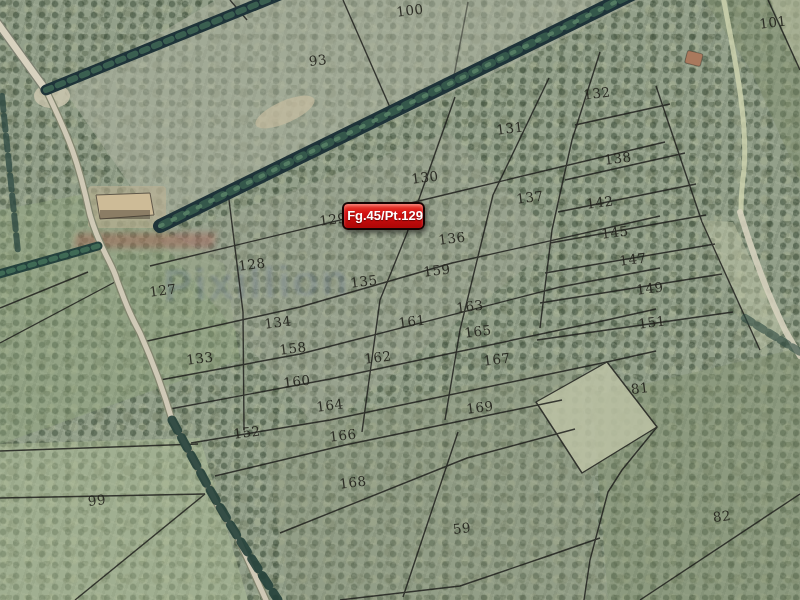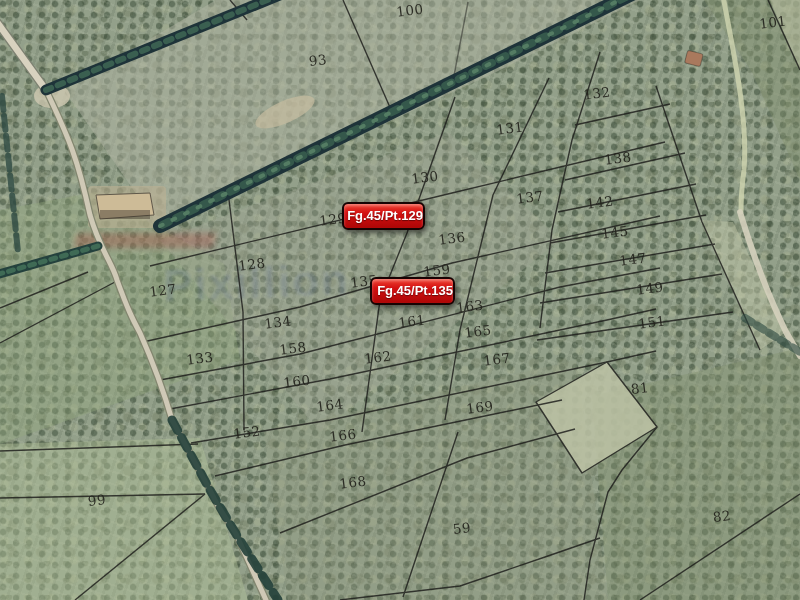--- a/index.html
+++ b/index.html
@@ -172,16 +172,15 @@
       <span class="pnum" style="left: 330px; top: 405px;">164</span>
       <span class="pnum" style="left: 480px; top: 407px;">169</span>
       <span class="pnum" style="left: 247px; top: 432px;">152</span>
       <span class="pnum" style="left: 343px; top: 435px;">166</span>
       <span class="pnum" style="left: 353px; top: 482px;">168</span>
       <span class="pnum" style="left: 462px; top: 528px;">59</span>
       <span class="pnum" style="left: 97px; top: 500px;">99</span>
       <span class="pnum" style="left: 640px; top: 388px;">81</span>
       <span class="pnum" style="left: 722px; top: 516px;">82</span>
       <div class="marker" style="left: 342px; top: 202px; width: 83px; height: 28px;">Fg.45/Pt.129</div>
-      <div class="marker" style="left: 370px; top: 277px; width: 85px; height: 28px;">Fg.45/Pt.135</div>
     </div>
 
 </div>
 
 </body></html>

